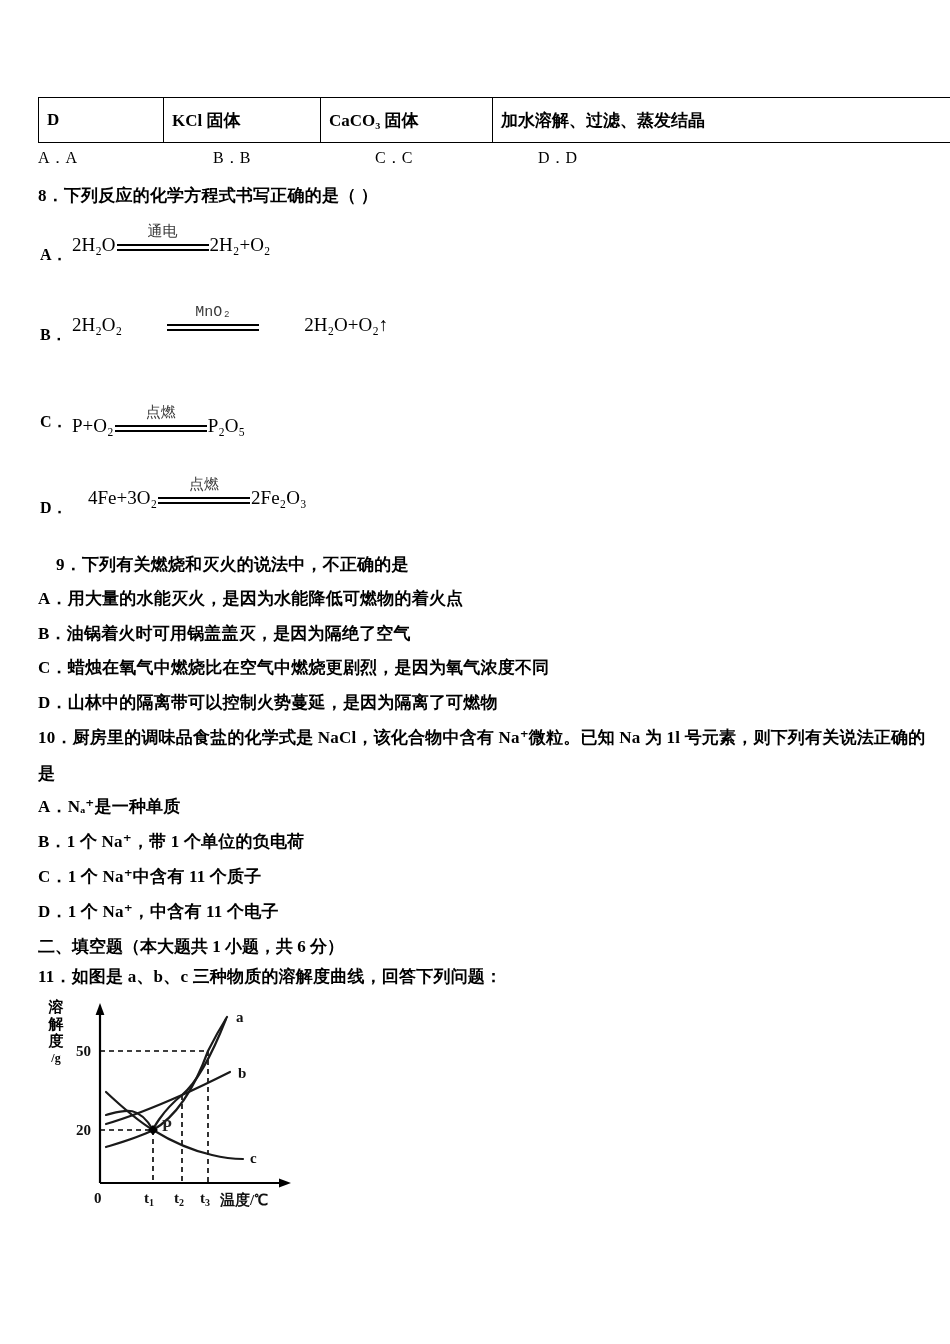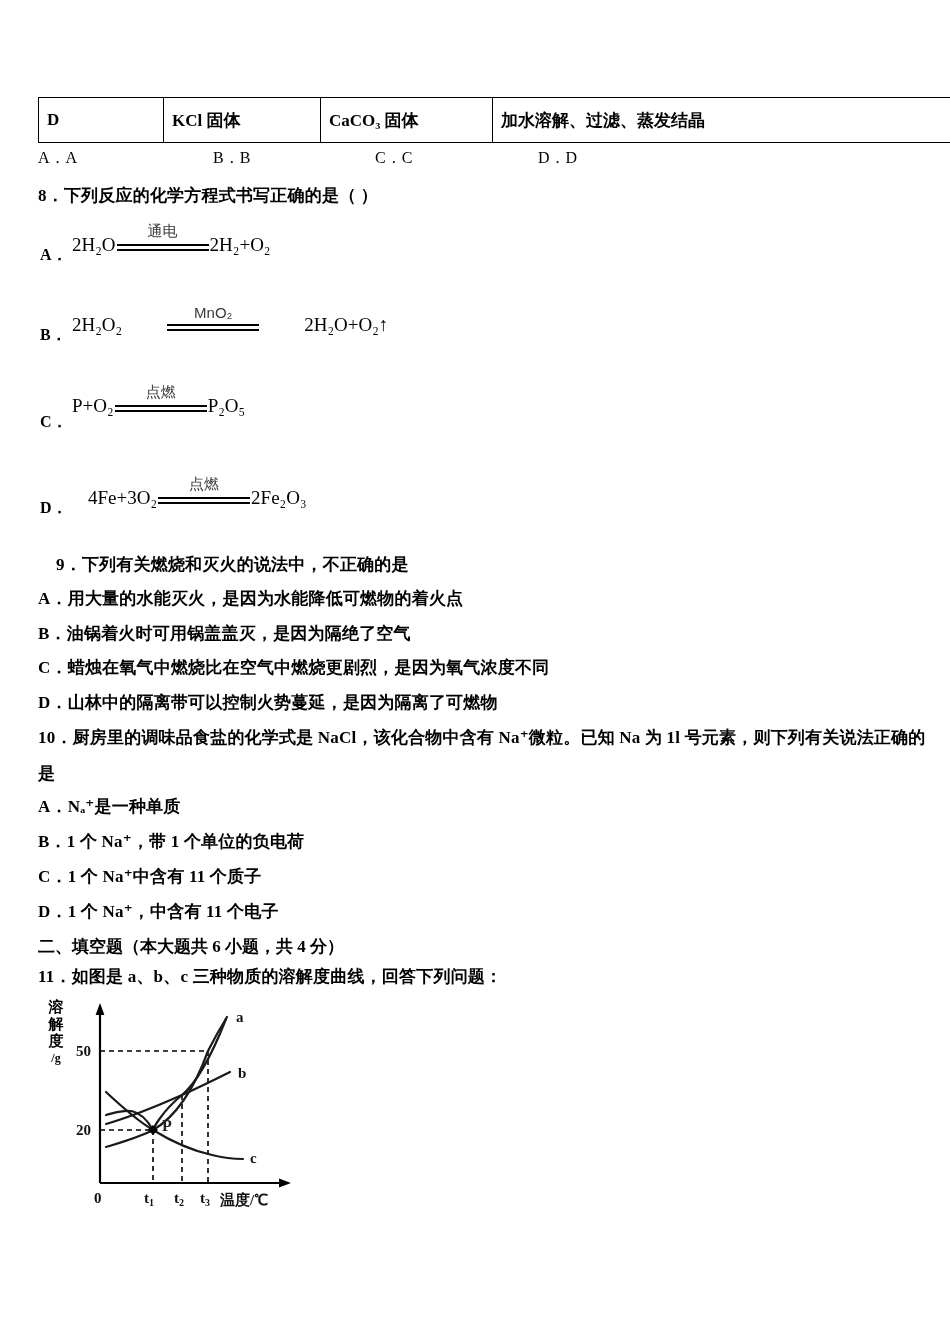--- a/index.html
+++ b/index.html
@@ -105,21 +105,21 @@
   }
   .arrow .bar-top { top: 2px; }
   .arrow .bar-bot { top: 7px; }
   .arrow .cond {
     position: absolute;
     left: 50%;
     transform: translateX(-50%);
     bottom: 11px;
     font-size: 15px;
     white-space: nowrap;
-    font-family: Liberation Sans, sans-serif;
+    font-family: Liberation Mono, monospace;
     color: #3a3a3a;
   }
 
   
   .section-head {
     position: absolute;
     font-size: 17px;
     font-weight: bold;
     white-space: nowrap;
   }
@@ -187,21 +187,21 @@
     <span>2H₂O₂</span>
     <span class="arrow">
       <span class="cond">MnO₂</span>
       <span class="bar-top"></span>
         <span class="bar-bot"></span>
     </span>
     <span>2H₂O+O₂↑</span>
   </div>
 
   <div class="eq-label" style="left:40px; top:412px;">C．</div>
-  <div class="eq" style="left:72px; top:395px;">
+  <div class="eq" style="left:72px; top:415px;">
     <span>P+O₂</span>
     <span class="arrow">
       <span class="cond">点燃</span>
       <span class="bar-top"></span>
         <span class="bar-bot"></span>
     </span>
     <span>P₂O₅</span>
   </div>
 
   <div class="eq-label" style="left:40px; top:498px;">D．</div>
@@ -221,21 +221,21 @@
   <div class="qtext" style="left:38px; top:656px;">C．蜡烛在氧气中燃烧比在空气中燃烧更剧烈，是因为氧气浓度不同</div>
   <div class="qtext" style="left:38px; top:691px;">D．山林中的隔离带可以控制火势蔓延，是因为隔离了可燃物</div>
 
   <div class="qtext" style="left:38px; top:726px;text-align:center;">10．厨房里的调味品食盐的化学式是 NaCl，该化合物中含有 Na⁺微粒。已知 Na 为 1l 号元素，则下列有关说法正确的</div>
   <div class="qtext" style="left:38px; top:762px;">是</div>
   <div class="qtext" style="left:38px; top:795px;">A．Nₐ⁺是一种单质</div>
   <div class="qtext" style="left:38px; top:830px;">B．1 个 Na⁺，带 1 个单位的负电荷</div>
   <div class="qtext" style="left:38px; top:865px;">C．1 个 Na⁺中含有 11 个质子</div>
   <div class="qtext" style="left:38px; top:900px;">D．1 个 Na⁺，中含有 11 个电子</div>
 
-  <div class="section-head" style="left:38px; top:935px;">二、填空题（本大题共 6 小题，共 4 分）</div>
+  <div class="section-head" style="left:38px; top:935px;">二、填空题（本大题共 1 小题，共 6 分）</div>
   <div class="qtext" style="left:38px; top:965px;">11．如图是 a、b、c 三种物质的溶解度曲线，回答下列问题：</div>
 
   <div class="chart-wrap">
 
     <div class="ylab">
       <div>溶</div>
       <div>解</div>
       <div>度</div>
       <div class="gunit">/g</div>
     </div>

